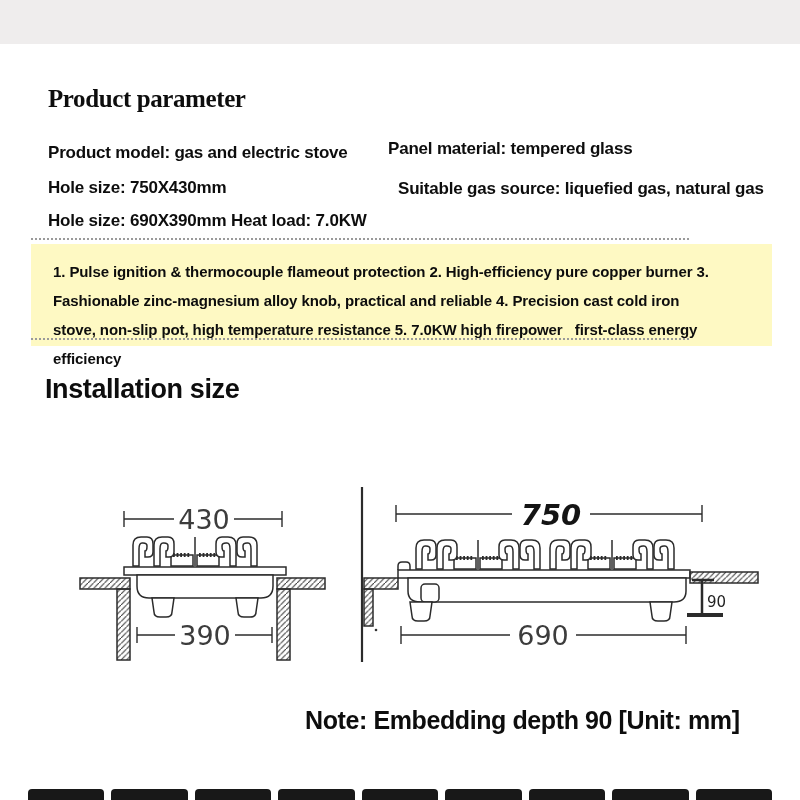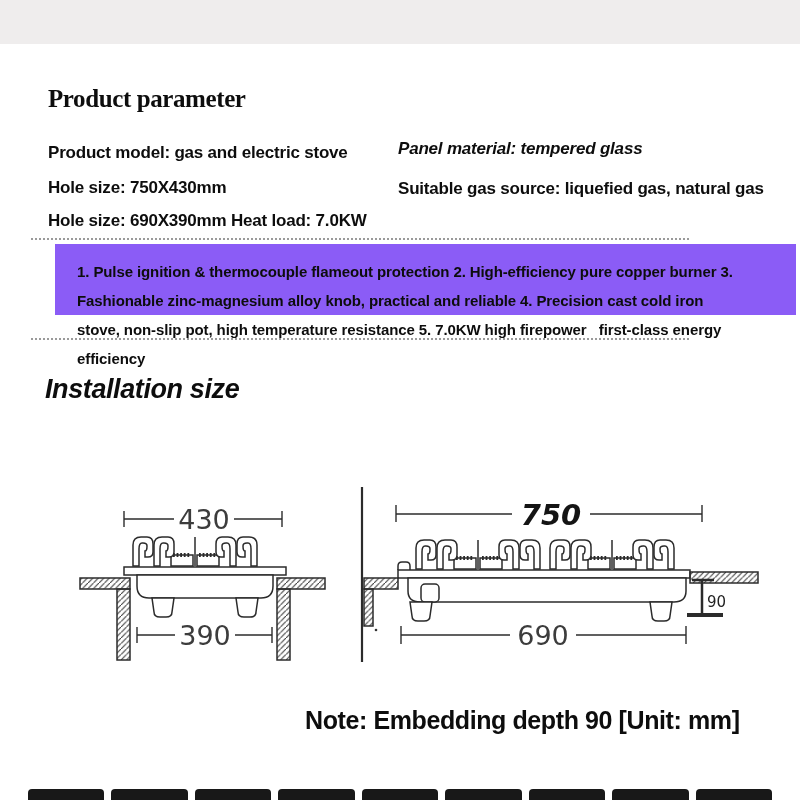--- a/index.html
+++ b/index.html
@@ -4,28 +4,28 @@
 <style>
   html,body{margin:0;padding:0;}
   body{
     width:800px;height:800px;position:relative;overflow:hidden;
     background:#ffffff;color:#0d0d0d;
     font-family:"Liberation Sans",sans-serif;
   }
   .top-band{position:absolute;left:0;top:0;width:800px;height:44px;background:#efeded;}
   .section-title{position:absolute;font-weight:bold;letter-spacing:-0.4px;white-space:nowrap;}
   #pp-title{left:48px;top:68px;font-size:25px;font-family:Liberation Serif, serif;}
-  #inst-title{left:45px;top:356px;font-size:27px;font-style:italic;}
+  #inst-title{left:45px;top:356px;font-size:27px;}
   .spec{position:absolute;font-size:17px;font-weight:bold;letter-spacing:-0.2px;white-space:nowrap;}
   #spec-l1{left:48px;top:143px;}
   #spec-l2{left:48px;top:178px;}
   #spec-l3{left:48px;top:211px;}
-  #spec-r1{left:398px;top:139px;font-style:italic;}
+  #spec-r1{left:388px;top:139px;}
   #spec-r2{left:398px;top:179px;}
-  .features-box{position:absolute;left:31px;top:244px;width:741px;height:71px;background:#8b5cf6;margin-left:24px;}
+  .features-box{position:absolute;left:31px;top:244px;width:741px;height:102px;background:#fef9c3;}
   .features-text{
     padding:13px 58px 0 22px;font-size:15px;font-weight:bold;
     line-height:29px;letter-spacing:-0.1px;white-space:pre-wrap;
   }
   .dotline{position:absolute;left:31px;width:658px;height:0;border-top:2px dotted #9a9a9a;}
   #dot-top{top:238px;}
   #dot-bottom{top:338px;}
   .note{position:absolute;left:305px;top:706px;font-size:25px;font-weight:bold;letter-spacing:-0.4px;white-space:nowrap;}
   .diagram-svg{position:absolute;left:0;top:468px;width:800px;height:205px;}
   .dim-label{font-size:27px;fill:#3c3c3c;stroke:none;font-family:"DejaVu Sans",sans-serif;}

